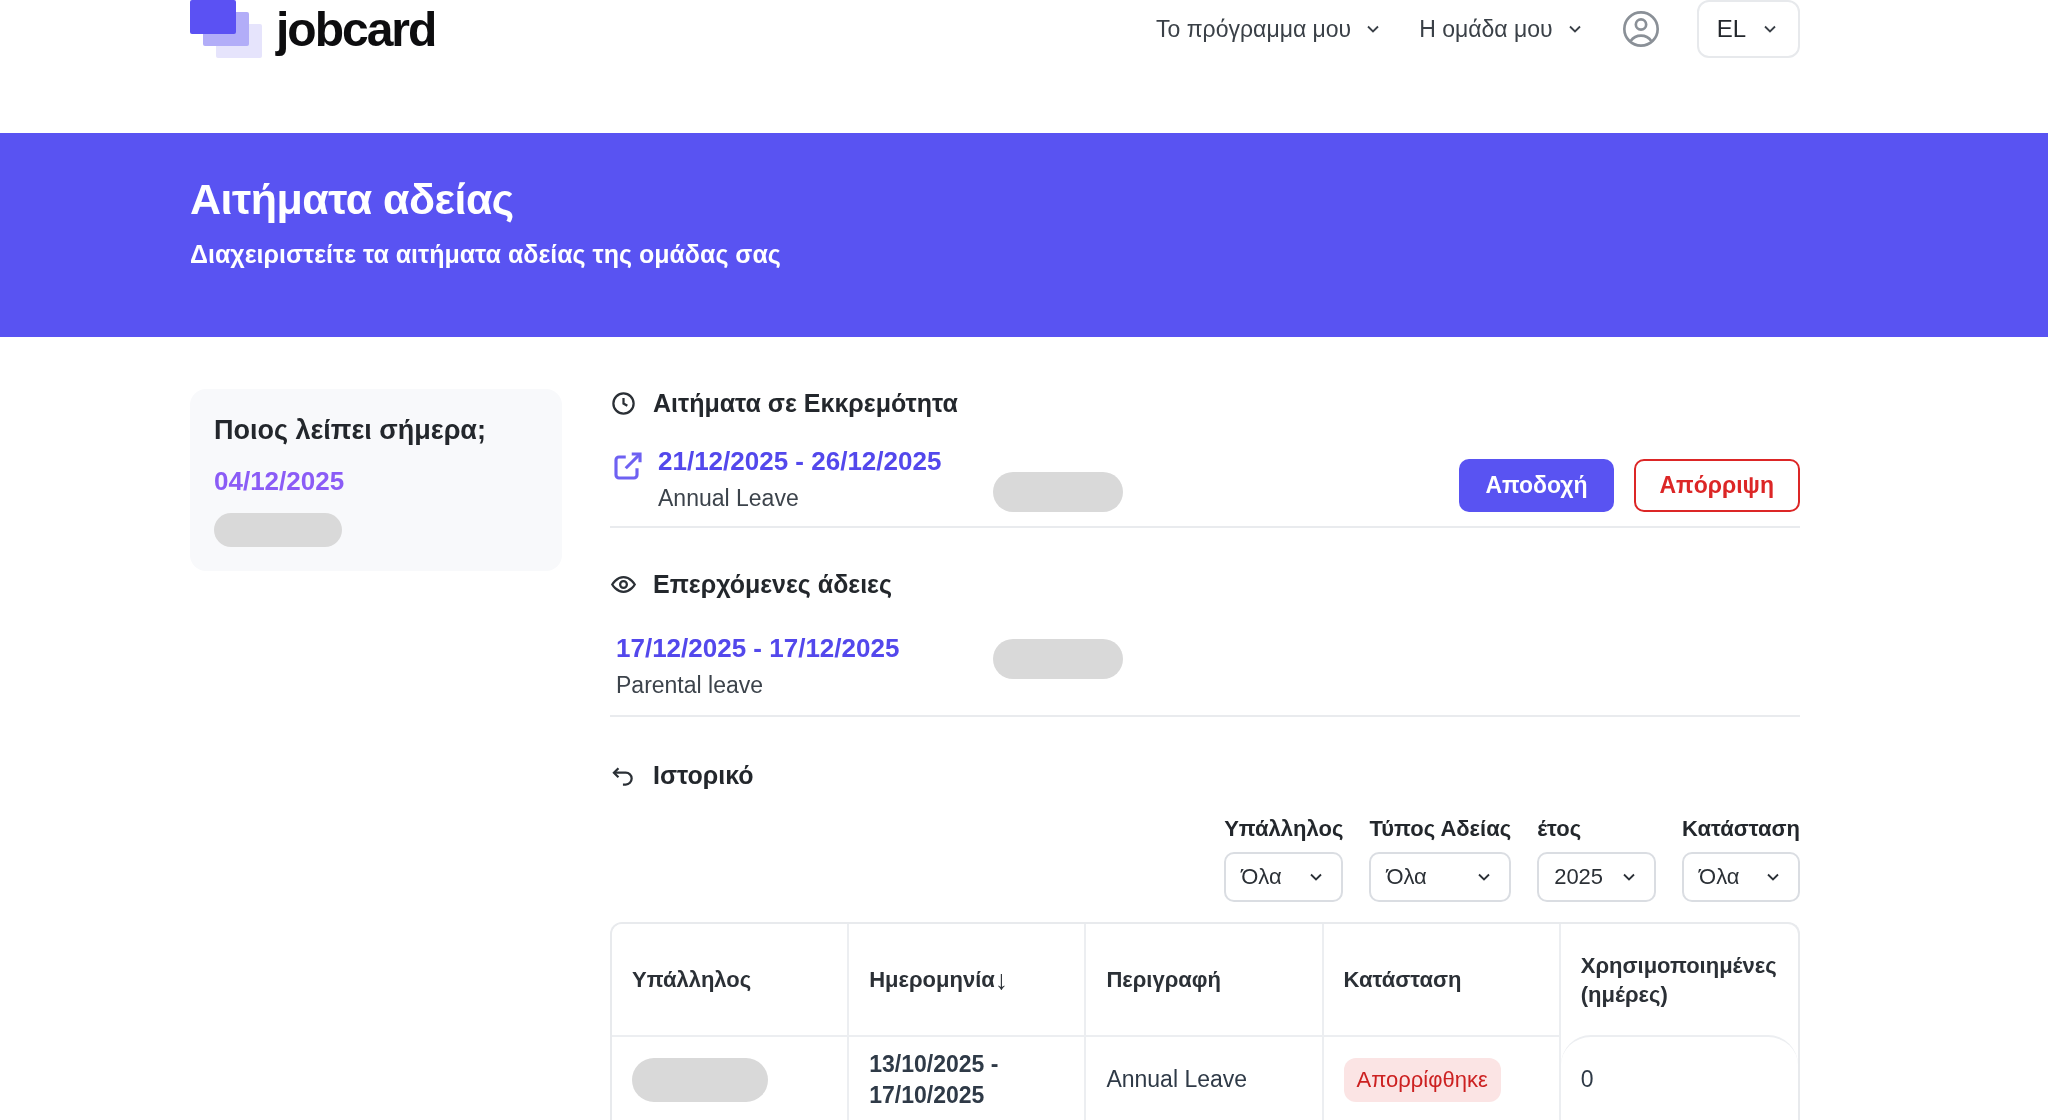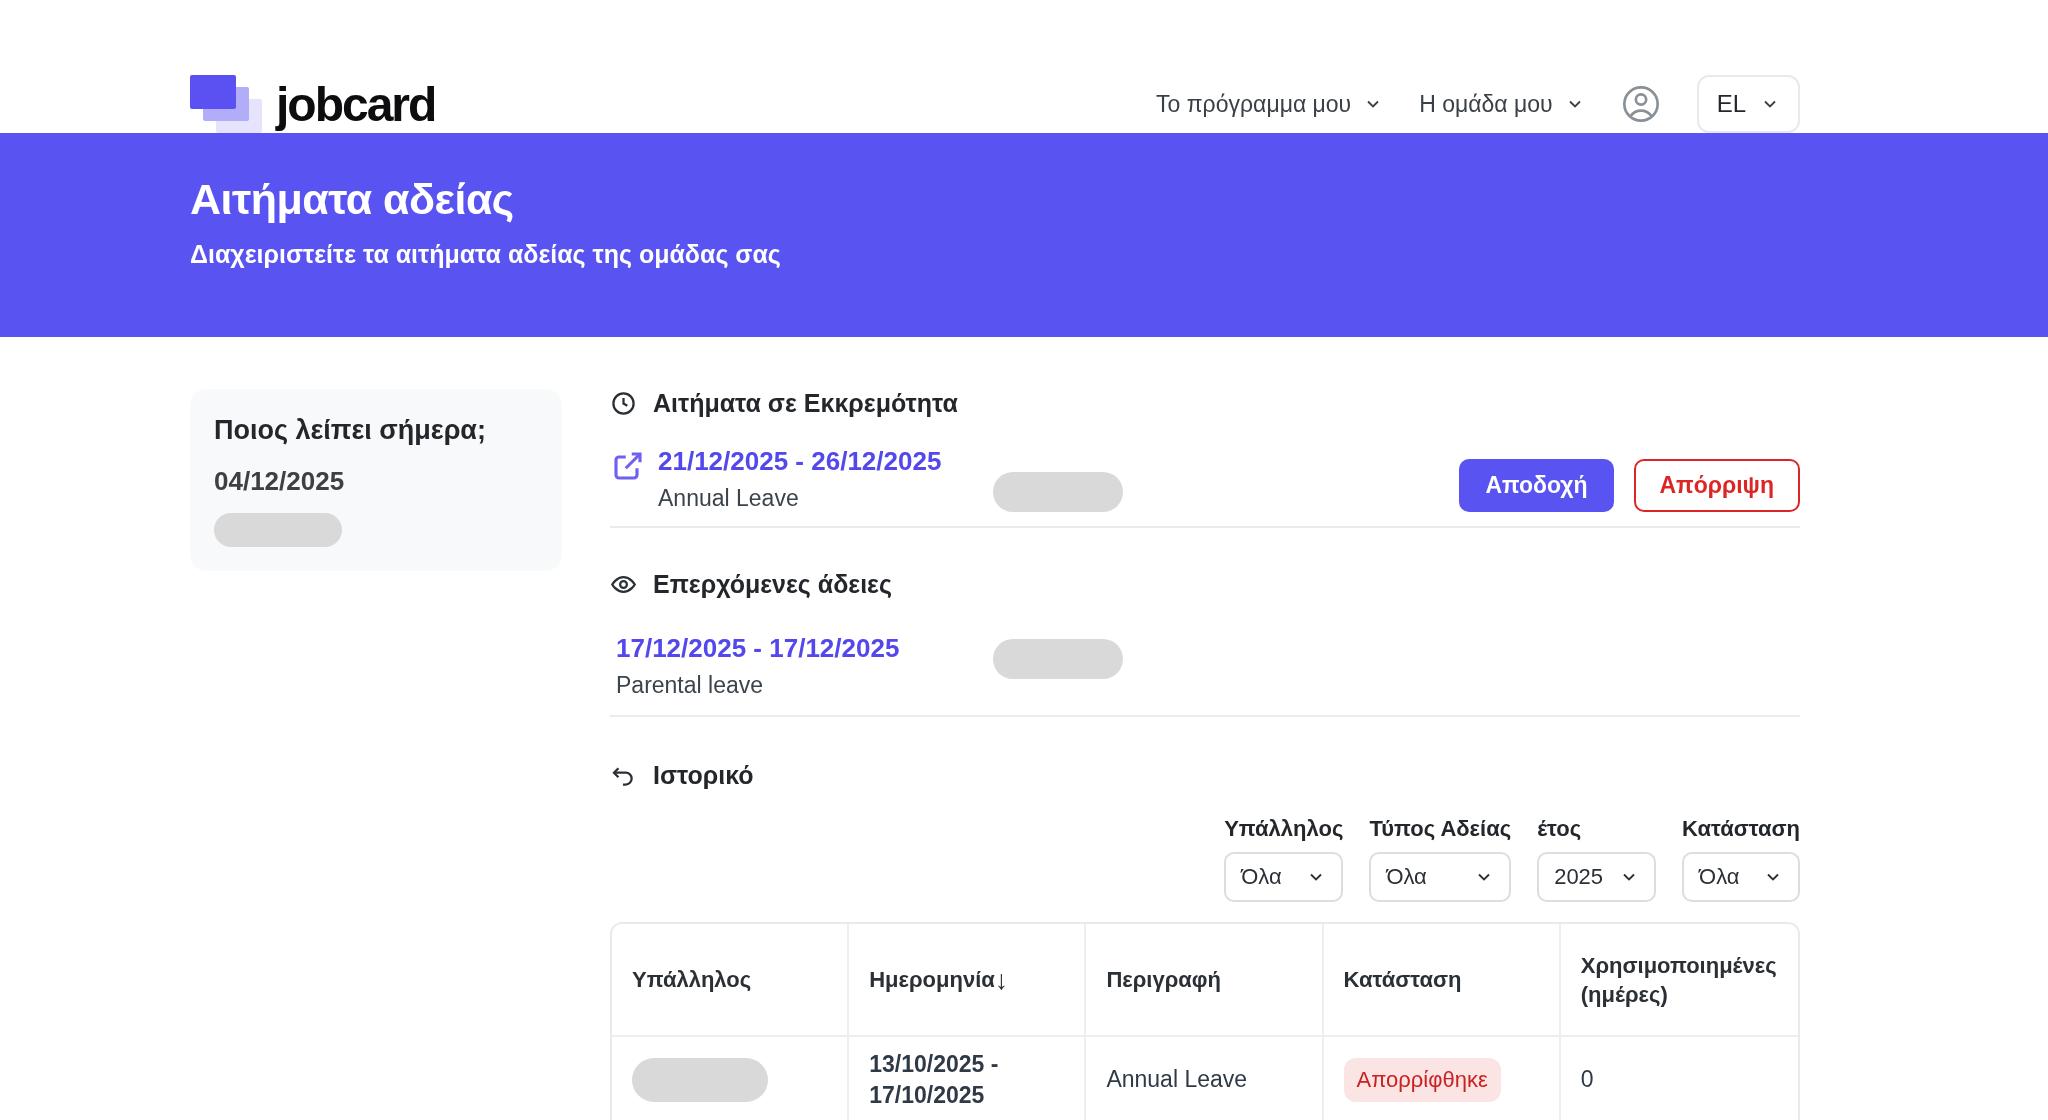--- a/index.html
+++ b/index.html
@@ -1,20 +1,20 @@
 <!DOCTYPE html>
 <html><head>
 <meta charset="utf-8">
 <style>
   * { margin:0; padding:0; box-sizing:border-box; }
   html,body { width:2048px; height:1120px; overflow:hidden; background:#fff;
               font-family:"Liberation Sans", sans-serif; color:#23272c; }
 
   
-  .topbar { height:133px; background:#fff; display:flex; align-items:flex-end;
+  .topbar { height:133px; background:#fff; display:flex; align-items:flex-start;
             justify-content:space-between; padding:0 248px 0 190px; }
   .logo { display:flex; align-items:center; gap:16px; cursor:pointer; }
   .logo-mark { position:relative; width:70px; height:58px; }
   .logo-sq { position:absolute; width:46px; height:34px; border-radius:2px; }
   .sq-3 { left:26px; top:24px; background:#e6e4fc; }
   .sq-2 { left:13px; top:12px; background:#b2adf8; }
   .sq-1 { left:0;    top:0;    background:#5b51f3; }
   .logo-text { font-size:48px; font-weight:800; letter-spacing:-2px; color:#0d0d0f; }
   .nav { display:flex; align-items:center; gap:36px; }
   .nav-link { display:flex; align-items:center; gap:12px; font-size:23px; color:#3a4047; cursor:pointer; }
@@ -28,21 +28,21 @@
   .hero { height:204px; background:#5953f2; padding:42px 248px 0 190px; }
   .hero-title { font-size:43px; font-weight:800; color:#fff; margin-bottom:16px; letter-spacing:-0.5px; }
   .hero-sub { font-size:25px; font-weight:700; color:#fff; }
 
   
   .content { display:flex; gap:48px; padding:52px 248px 0 190px; }
 
   .absent-card { width:372px; flex-shrink:0; background:#f8f9fb; border-radius:16px;
                  padding:26px 24px 24px; height:fit-content; }
   .absent-title { font-size:27px; font-weight:700; color:#23272c; margin-bottom:20px; }
-  .absent-date { font-size:26px; font-weight:700; color:#404040; cursor:pointer; }
+  .absent-date { font-size:26px; font-weight:700; color:#8b5cf6; cursor:pointer; }
   .pill { background:#d9d9d9; border-radius:999px; }
   .absent-pill { width:128px; height:34px; margin-top:16px; }
 
   .main-col { flex:1; min-width:0; }
 
   .section-head { display:flex; align-items:center; gap:16px; }
   .section-head svg { width:27px; height:27px; stroke:#2b3036; stroke-width:2; fill:none; flex-shrink:0; }
   .section-title { font-size:25px; font-weight:700; color:#23272c; }
 
   .req-row { display:flex; align-items:flex-end; padding:28px 0 14px; border-bottom:2px solid #e9ebee; }
@@ -74,21 +74,21 @@
                 font-size:22px; color:#2b3036; background:#fff; cursor:pointer; }
   .filter-box .chev { stroke:#2b3036; }
   .fg-1 .filter-box { min-width:108px; } .fg-2 .filter-box { min-width:124px; }
   .fg-3 .filter-box { min-width:106px; } .fg-4 .filter-box { min-width:106px; }
 
   
   .history-table { width:100%; margin-top:20px; border:2px solid #e8eaed;
                    border-bottom:none; border-radius:12px 12px 0 0; overflow:hidden; }
   table { width:100%; border-collapse:separate; border-spacing:0; table-layout:fixed; }
   th, td { text-align:left; border-right:2px solid #eceef1; padding:12px 20px; }
-  th:last-child, td:last-child { border-right:none; }
+  th:last-child, td:last-child { border-right:none;border-radius:30px; }
   th { font-size:22px; font-weight:600; color:#2b3036; background:#fff;
        padding:28px 20px 26px; vertical-align:middle; line-height:1.3; }
   td { border-top:2px solid #eceef1; font-size:23px; color:#2f3a47; vertical-align:middle; }
   .th-sort { display:flex; align-items:center; padding-right:14px; cursor:pointer; }
   .sort-arrow { font-size:27px; font-weight:400; color:#2b3036; }
   .cell-date { font-weight:700; line-height:1.32; }
   .table-pill { width:136px; height:44px; }
   .status-badge { display:inline-block; background:#fbe4e4; color:#cc2121;
                   font-size:22px; padding:9px 13px; border-radius:12px; }
 </style>

